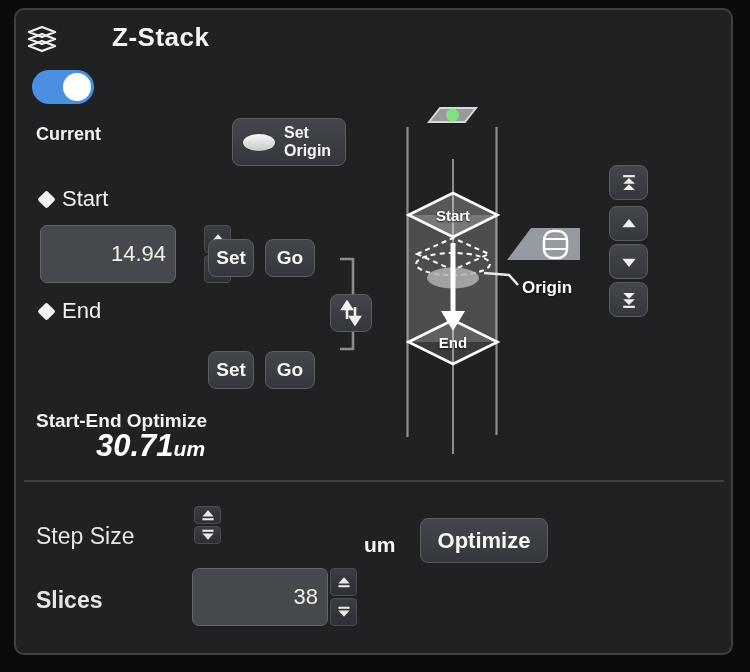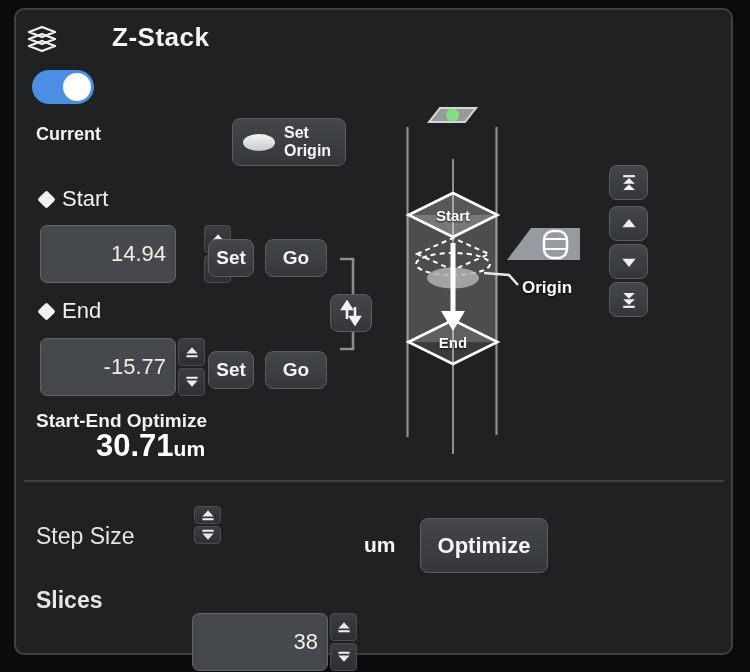--- a/index.html
+++ b/index.html
@@ -15,22 +15,22 @@
   
   .lbl-bold{font-weight:bold;color:#f2f2f2;font-size:18px;}
   .bigval{font-weight:bold;color:#ffffff;font-size:33px;line-height:1;}
   .bigval .unit{font-size:22px;}
   .rowlabel{color:#f0f0f0;font-size:22px;display:flex;align-items:center;gap:9px;}
   .diamond{width:13px;height:13px;background:#f2f2f2;transform:rotate(45deg);border-radius:2px;}
   
   .btn{display:flex;align-items:center;justify-content:center;background:linear-gradient(#43464b,#34373b);
     border:1px solid #5a5d61;border-radius:8px;color:#f6f6f6;font-weight:bold;cursor:pointer;box-sizing:border-box;}
   .btn-setgo{width:46px;height:38px;font-size:19px;}
-  .btn-go{width:62px;}
-  .btn-optimize{width:128px;height:55px;font-size:22px;}
+  .btn-go{width:50px;}
+  .btn-optimize{width:128px;height:45px;font-size:22px;}
   .btn-setorigin{width:114px;height:48px;font-size:16px;line-height:1.1;justify-content:flex-start;padding-left:10px;gap:9px;text-align:left;}
   .ellipse-icon{width:32px;height:17px;border-radius:50%;background:linear-gradient(#f6f6f6,#c9c9c9);flex:none;}
   .navbtn{width:39px;height:35px;}
   .swapbtn{width:42px;height:38px;}
   
   .field{display:flex;align-items:stretch;}
   .field input{width:136px;height:58px;background:#45484d;border:1px solid #62656a;border-radius:7px;
     box-sizing:border-box;color:#f3eee2;font-size:22px;text-align:right;padding:0 9px 0 0;outline:none;
     font-family:"Liberation Sans","DejaVu Sans",sans-serif;}
   .spins{display:flex;flex-direction:column;width:27px;margin-left:2px;gap:2px;}
@@ -91,57 +91,40 @@
           </svg>
       </div>
     </div>
   </div>
   <div class="abs btn btn-setgo" style="left:192px;top:229px;">Set</div>
   <div class="abs btn btn-setgo btn-go" style="left:249px;top:229px;">Go</div>
 
   <div class="abs rowlabel" style="left:24px;top:288px;">
     <span class="diamond"></span>
     <span>End</span>
-  </div>
-  <div class="abs field" style="left:24px;top:328px;">
-    <input type="text" readonly="" value="-15.77" style="">
-    <div class="spins">
-      <div class="spin">
-        <svg width="16" height="16" viewBox="0 0 20 20">
-            <polygon points="10,4 17,12 3,12" fill="#e9e9e9"></polygon>
-            <rect x="3" y="14" width="14" height="2.6" fill="#e9e9e9"></rect>
-          </svg>
-      </div>
-      <div class="spin">
-        <svg width="16" height="16" viewBox="0 0 20 20">
-            <rect x="3" y="3.4" width="14" height="2.6" fill="#e9e9e9"></rect>
-            <polygon points="3,8 17,8 10,16" fill="#e9e9e9"></polygon>
-          </svg>
-      </div>
-    </div>
   </div>
   <div class="abs btn btn-setgo" style="left:192px;top:341px;">Set</div>
   <div class="abs btn btn-setgo btn-go" style="left:249px;top:341px;">Go</div>
 
   <svg class="abs" style="left:322px;top:246px;" width="20" height="96" viewBox="0 0 20 96">
     <path d="M2 3 H15 V93 H2" fill="none" stroke="#8d8d8d" stroke-width="2.6"></path>
   </svg>
   <div class="abs btn swapbtn" style="left:314px;top:284px;">
     <svg width="24" height="26" viewBox="0 0 24 26">
       <g stroke="#f2f2f2" stroke-width="2.6" fill="#f2f2f2">
         <line x1="8" y1="8" x2="8" y2="19"></line>
           <polygon points="3.5,9 12.5,9 8,2"></polygon>
         <line x1="16" y1="7" x2="16" y2="18"></line>
           <polygon points="11.5,17 20.5,17 16,24"></polygon>
       </g>
     </svg>
   </div>
 
   <div class="abs lbl-bold" style="left:20px;top:400px;font-size:19px;">Start-End Optimize</div>
-  <div class="abs bigval" style="left:80px;top:420px;font-size:31px;"><span>30.71</span><span class="unit" style="font-size:21px;">um</span></div>
+  <div class="abs bigval" style="left:80px;top:420px;font-size:31px;font-style:italic;"><span>30.71</span><span class="unit" style="font-size:21px;">um</span></div>
 
   <div class="abs divider"></div>
 
   <div class="abs plainlabel" style="left:20px;top:513px;">Step Size</div>
   <div class="abs field" style="left:176px;top:496px;">
     <div class="spins">
       <div class="spin">
         <svg width="16" height="16" viewBox="0 0 20 20">
             <polygon points="10,4 17,12 3,12" fill="#e9e9e9"></polygon>
             <rect x="3" y="14" width="14" height="2.6" fill="#e9e9e9"></rect>
@@ -152,21 +135,21 @@
             <rect x="3" y="3.4" width="14" height="2.6" fill="#e9e9e9"></rect>
             <polygon points="3,8 17,8 10,16" fill="#e9e9e9"></polygon>
           </svg>
       </div>
     </div>
   </div>
   <div class="abs unit-bold" style="left:348px;top:523px;">um</div>
   <div class="abs btn btn-optimize" style="left:404px;top:508px;">Optimize</div>
 
   <div class="abs plainlabel" style="left:20px;top:577px;font-weight:bold;">Slices</div>
-  <div class="abs field" style="left:176px;top:558px;margin-top:45px;">
+  <div class="abs field" style="left:176px;top:558px;">
     <input type="text" readonly="" value="38" style="">
     <div class="spins">
       <div class="spin">
         <svg width="16" height="16" viewBox="0 0 20 20">
             <polygon points="10,4 17,12 3,12" fill="#e9e9e9"></polygon>
             <rect x="3" y="14" width="14" height="2.6" fill="#e9e9e9"></rect>
           </svg>
       </div>
       <div class="spin">
         <svg width="16" height="16" viewBox="0 0 20 20">

